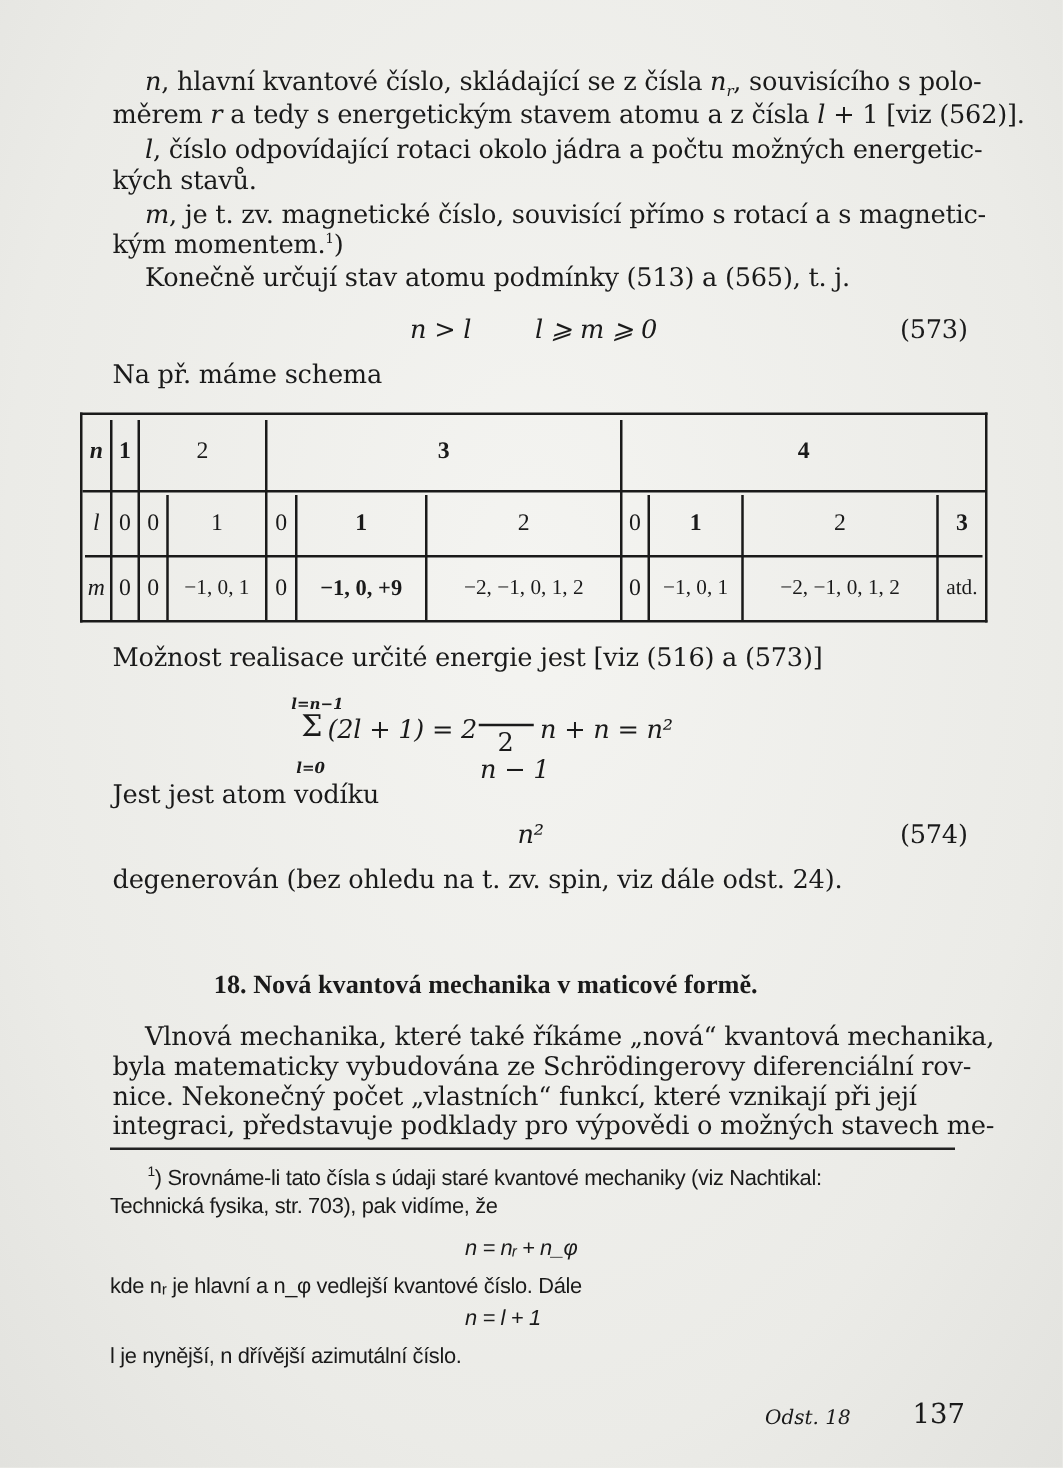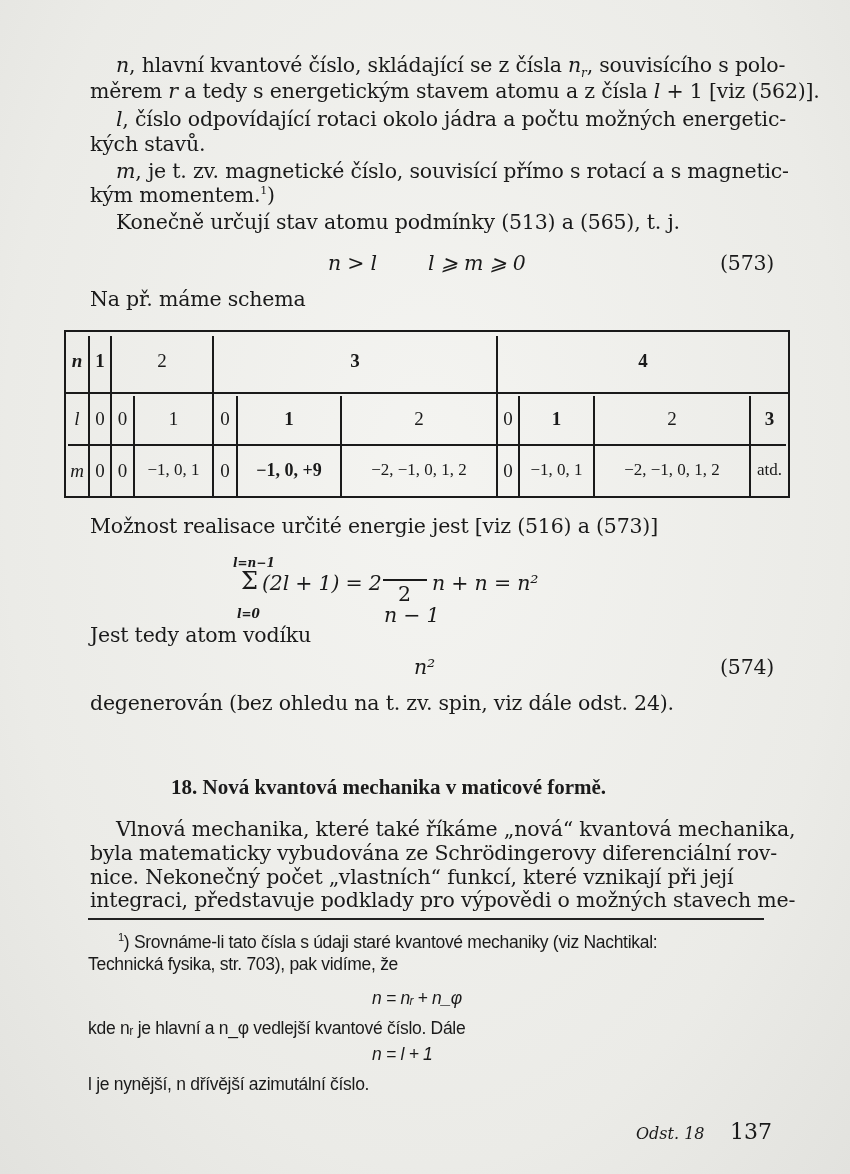--- a/index.html
+++ b/index.html
@@ -120,21 +120,21 @@
 
   <div class="abs i b" style="left:233px;top:556px;font-size:12px;">l=n−1</div>
   <div class="abs" style="left:241px;top:567px;font-size:24px;">Σ</div>
   <div class="abs i b" style="left:237px;top:595px;font-size:12px;margin-top:12px;">l=0</div>
   <div class="abs p i" style="left:262px;top:572px;">(2l + 1) = 2</div>
   <div class="abs p i" style="left:384px;top:564px;margin-top:40px;">n − 1</div>
   <div class="abs" style="left:383px;top:579px;width:44px;height:1.5px;background:#1a1a1a;"></div>
   <div class="abs p" style="left:398px;top:583px;">2</div>
   <div class="abs p i" style="left:432px;top:572px;">n + n = n²</div>
 
-  <div class="abs p" style="left:90px;top:624px;">Jest tedy atom vodíku</div>
+  <div class="abs p" style="left:90px;top:624px;">Jest jest atom vodíku</div>
 
   <div class="abs p i" style="left:414px;top:656px;">n²</div>
   <div class="abs p" style="left:720px;top:656px;">(574)</div>
 
   <div class="abs p" style="left:90px;top:692px;">degenerován (bez ohledu na t. zv. spin, viz dále odst. 24).</div>
 
   <div class="abs b" style="left:171px;top:775px;font-size:21px;font-family:'Liberation Serif',serif;">18. Nová kvantová mechanika v maticové formě.</div>
 
   <div class="abs p" style="left:116px;top:818px;">Vlnová mechanika, které také říkáme „nová“ kvantová mechanika,</div>
   <div class="abs p" style="left:90px;top:842px;">byla matematicky vybudována ze Schrödingerovy diferenciální rov-</div>
@@ -145,15 +145,15 @@
 
   <div class="abs fn" style="left:118px;top:932px;">
     <span class="sup">1</span><span>) Srovnáme-li tato čísla s údaji staré kvantové mechaniky (viz Nachtikal:</span>
   </div>
   <div class="abs fn" style="left:88px;top:954px;">Technická fysika, str. 703), pak vidíme, že</div>
   <div class="abs fn i" style="left:372px;top:988px;">n = nᵣ + n_φ</div>
   <div class="abs fn" style="left:88px;top:1018px;">kde nᵣ je hlavní a n_φ vedlejší kvantové číslo. Dále</div>
   <div class="abs fn i" style="left:372px;top:1044px;">n = l + 1</div>
   <div class="abs fn" style="left:88px;top:1074px;">l je nynější, n dřívější azimutální číslo.</div>
 
-  <div class="abs i" style="left:636px;top:1124px;font-size:16px;">Odst. 18</div>
+  <div class="abs i" style="left:612px;top:1124px;font-size:16px;">Odst. 18</div>
   <div class="abs" style="left:730px;top:1119px;font-size:22px;">137</div>
 </div>
 
 </body></html>

